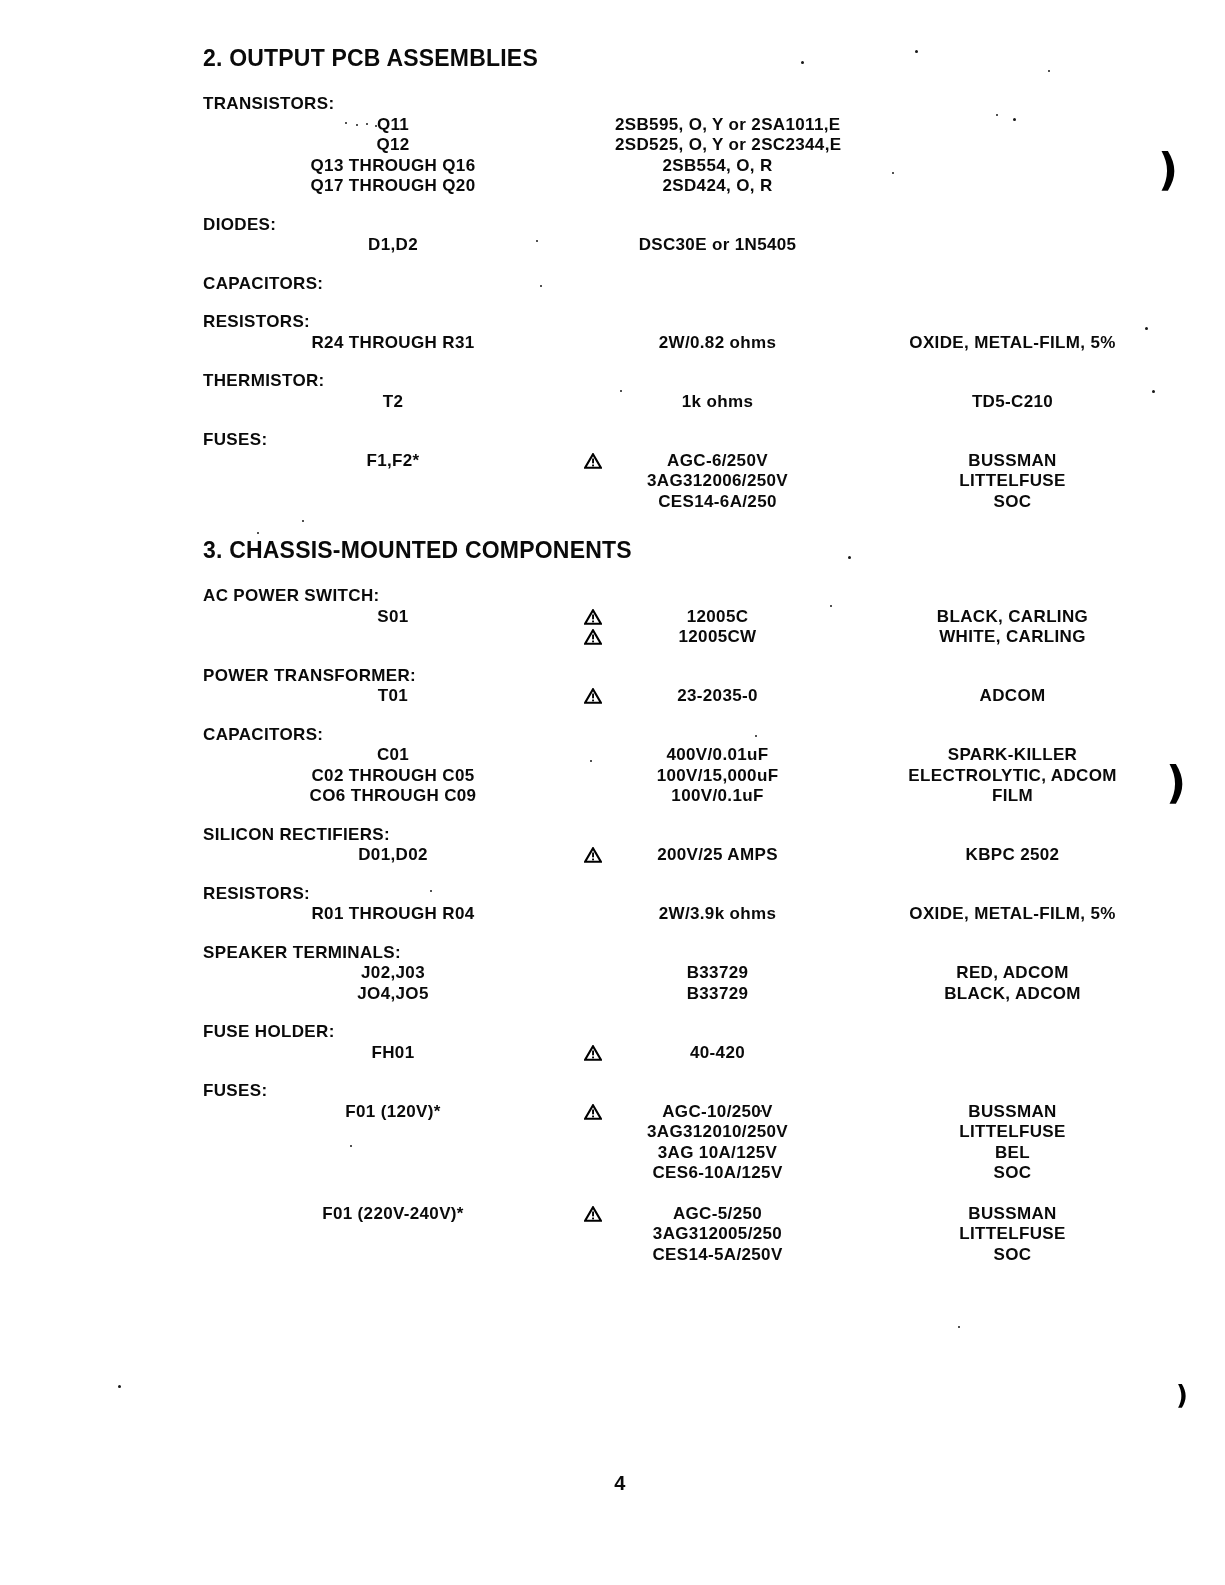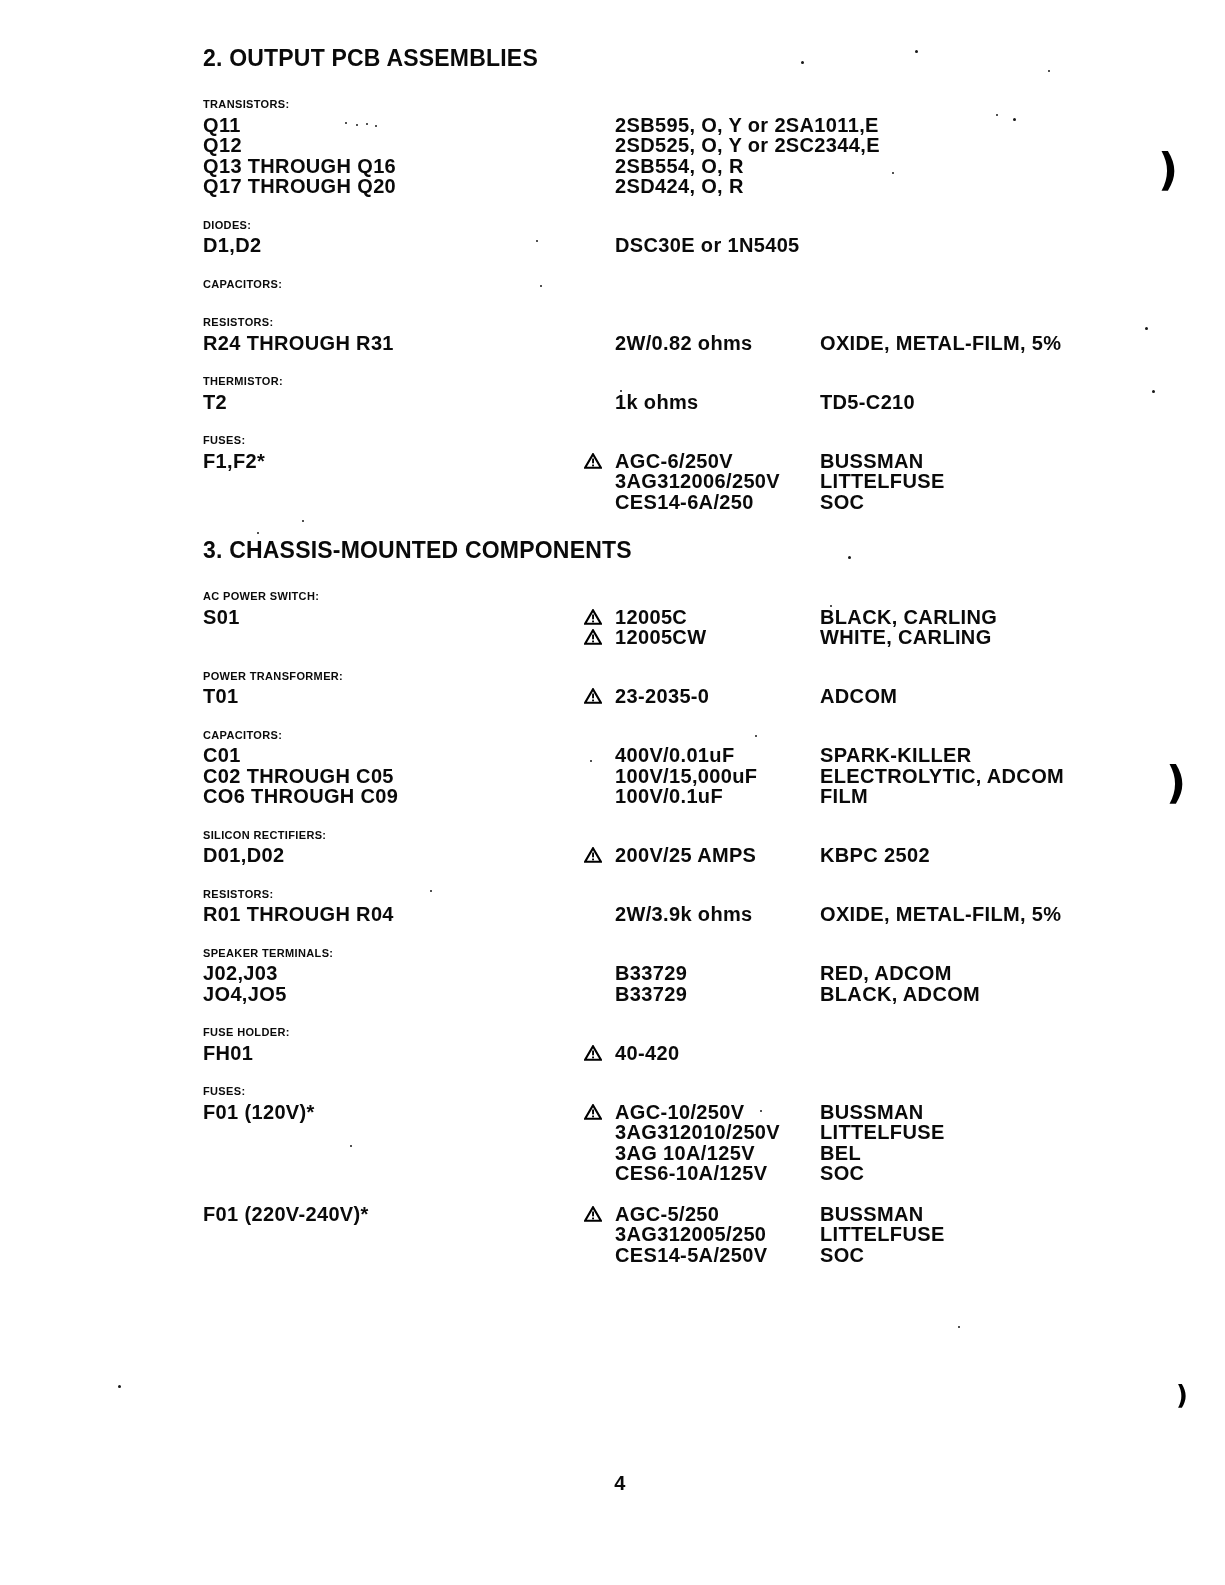--- a/index.html
+++ b/index.html
@@ -9,24 +9,24 @@
     -webkit-font-smoothing:antialiased;
   }
   .page{position:relative;width:1225px;height:1531px;background:#fff;overflow:hidden;}
   .content{position:absolute;left:203px;top:46px;width:1002px;}
   .doc-section{margin:0;}
   .doc-section + .doc-section{margin-top:26px;}
   .section-title{
     font-size:23px;line-height:24px;margin:0 0 24px 0;letter-spacing:.2px;font-weight:700;
   }
   .group{margin-bottom:18px;}
-  .group-heading{font-size:11px;line-height:20.5px;letter-spacing:.35px;}
+  .group-heading{font-size:17px;line-height:20.5px;letter-spacing:.35px;}
   .row{
     display:grid;grid-template-columns:380px 237px auto;
-    font-size:20px;line-height:20.5px;letter-spacing:.35px;
+    font-size:17px;line-height:20.5px;letter-spacing:.35px;text-align:center;
   }
   .row.gap-before{margin-top:20px;}
   .cell{white-space:nowrap;}
   .cell.val{position:relative;margin-left:32px;}
   .warn{position:absolute;left:-31px;top:2px;width:18px;height:16px;display:inline-block;}
   .warn svg{display:block;}
   .page-number{
     position:absolute;left:600px;top:1472px;width:40px;text-align:center;
     font-size:20px;letter-spacing:.3px;
   }

